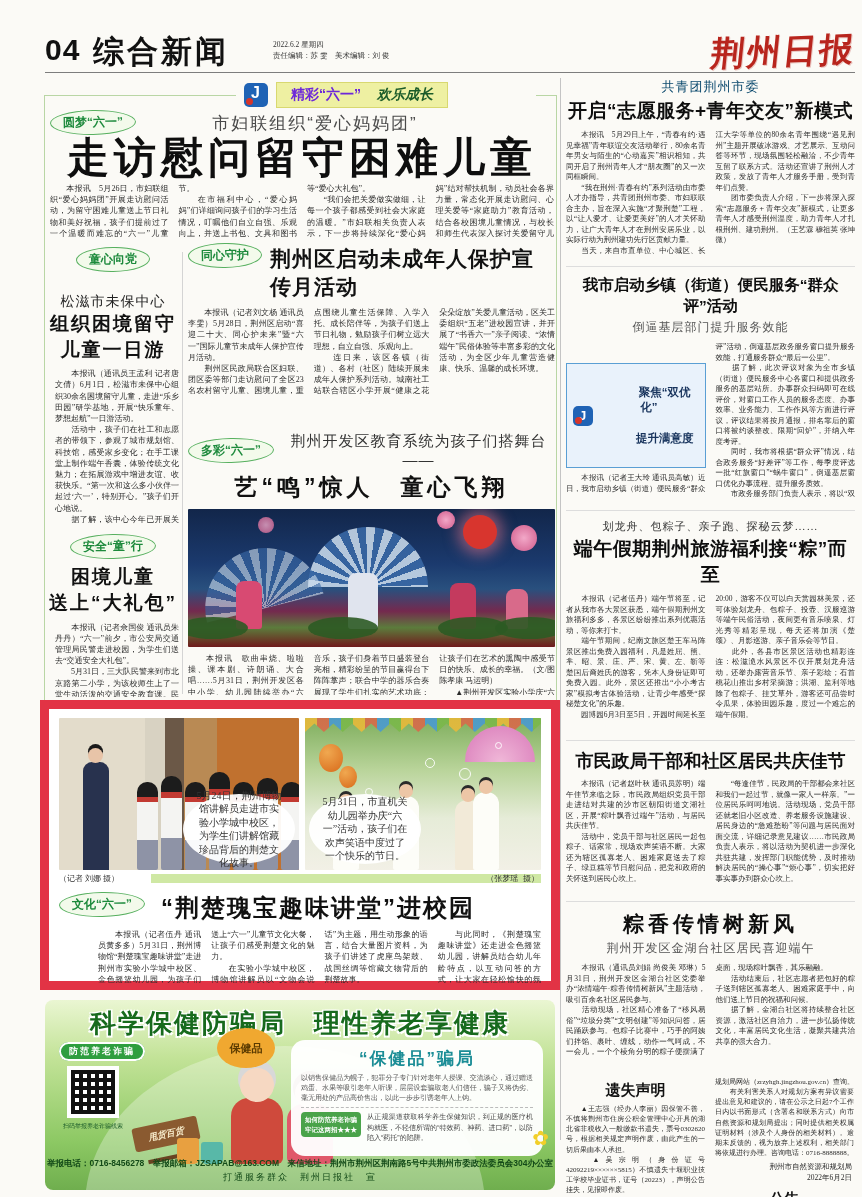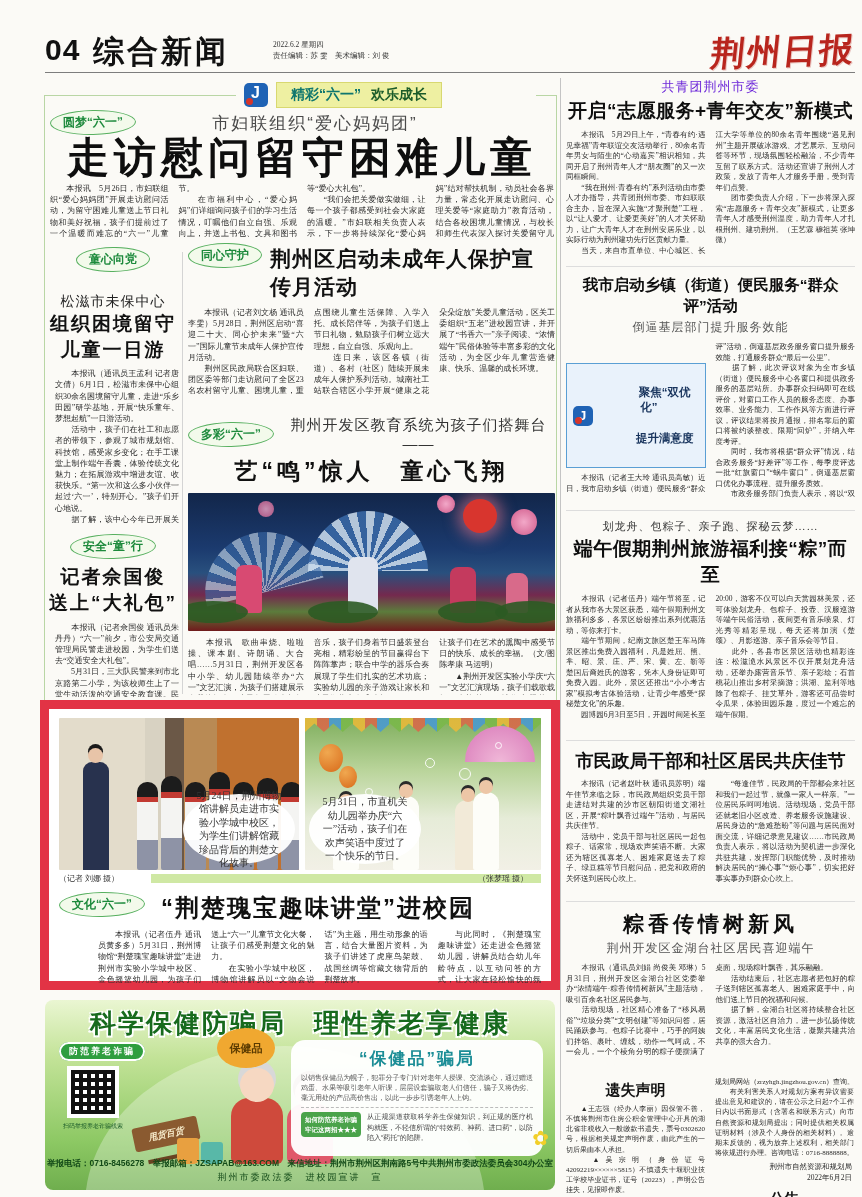--- a/index.html
+++ b/index.html
@@ -20,22 +20,22 @@
   
   .left-frame { position:absolute; left:44px; top:95px; width:513px; height:893px; border:1px solid #b9d6a5; }
   .col-divider { position:absolute; left:560px; top:78px; width:1px; height:1062px; background:#c4c4c4; }
   .lc-divider { position:absolute; left:182px; top:252px; width:1px; height:442px; background:#d4d4d4; }
   
   .banner { position:absolute; left:236px; top:80px; width:300px; height:30px; background:#fbfaf6; display:flex; align-items:center; gap:8px; padding:0 8px; }
   .jlogo { width:24px; height:24px; background:#1f63b5; border-radius:5px; position:relative; flex:0 0 auto;}
   .jlogo::before { content:"J"; position:absolute; left:7px; top:1px; color:#fff; font-family:"Liberation Sans",sans-serif; font-weight:900; font-size:16px;}
   .jlogo::after { content:""; position:absolute; left:2px; bottom:2px; width:7px; height:7px; background:#d6352b; border-radius:50%;}
   .banner-box { background:#eef0a2; border:1px solid #d8d870; padding:3px 14px; font-family:"Liberation Sans",sans-serif; font-weight:900; font-size:14px; white-space:nowrap;}
-  .banner-box .red { color:#0f766e; }
-  .banner-box .grn { color:#1c5c2a; margin-left:10px;}
+  .banner-box .red { color:#6d28d9; }
+  .banner-box .grn { color:#1c5c2a; margin-left:16px;font-style:italic;}
   
   .badge { display:inline-block; border:1.5px solid #58b060; border-radius:50%; background:#f3faeb;
     color:#1d8a3c; font-family:"Liberation Sans",sans-serif; font-weight:700; font-size:12px;
     padding:3px 12px; white-space:nowrap; transform:rotate(-1deg);}
   
   .lead-badge { position:absolute; left:50px; top:110px; }
   .lead-kicker { position:absolute; left:150px; top:112px; width:330px; text-align:center; font-size:17px; color:#4a4a4a; letter-spacing:2px; font-family:"Liberation Sans",sans-serif;}
   .lead-headline { position:absolute; left:52px; top:130px; width:500px; text-align:center;
     font-family:"Liberation Sans",sans-serif; font-weight:900; font-size:42px; letter-spacing:5px; color:#0e0e0e;}
   .lead-body { position:absolute; left:50px; top:183px; width:504px; height:57px; }
@@ -47,21 +47,21 @@
   
   .lc { position:absolute; left:47px; top:247px; width:132px; height:450px; overflow:hidden; text-align:center;}
   .lc .bt { text-align:justify; }
   .lc-title-sm { font-family:"Liberation Sans",sans-serif; font-size:14px; color:#222; margin-top:21px; letter-spacing:1px;}
   .lc-title { font-family:"Liberation Sans",sans-serif; font-weight:900; font-size:19px; letter-spacing:2px; color:#111; line-height:1.35;}
   .lc .bt { margin-top:6px;margin-left:8px; }
   
   .mc { position:absolute; left:188px; top:243px; width:367px; height:452px; overflow:hidden;}
   .mc-row1 { display:flex; align-items:flex-start; gap:8px; }
   .mc-title1 { font-family:"Liberation Sans",sans-serif; font-weight:900; font-size:21px; letter-spacing:1px; color:#111; padding-top:2px;}
-  .mc-kickrow { display:flex; align-items:center; gap:8px; margin-top:9px;justify-content:flex-end;}
+  .mc-kickrow { display:flex; align-items:center; gap:8px; margin-top:25px;justify-content:flex-end;}
   .mc-kicker { flex:1; text-align:center; font-size:15px; color:#333; font-family:"Liberation Sans",sans-serif; letter-spacing:1px;}
   .mc-title2 { text-align:center; font-family:"Liberation Sans",sans-serif; font-weight:900; font-size:23px; letter-spacing:4px; color:#111; margin-top:4px;}
   
   .stage { position:relative; width:367px; height:138px; margin-top:6px; background:linear-gradient(180deg,#12264a 0%,#1b3a6e 40%,#29507e 58%,#74294e 74%,#5c7c3c 86%,#701a1c 100%); overflow:hidden; border-radius:1px;}
   .fan { position:absolute; width:120px; height:60px; border-radius:120px 120px 0 0;
     background:repeating-conic-gradient(from 250deg at 50% 100%, #cfe0f0 0 9deg, #3a6aa8 9deg 18deg); opacity:.85;}
   .fan.f1{ left:120px; top:18px;} .fan.f2{ left:10px; top:40px; transform:rotate(-14deg); opacity:.6;}
   .sun { position:absolute; right:58px; top:6px; width:34px; height:34px; border-radius:50%; background:#d8352e; box-shadow:0 0 14px 6px rgba(240,120,140,.5);}
   .bloom { position:absolute; border-radius:50%; background:radial-gradient(circle,#f2a8c8,#d05a8a); }
   .b1{ right:18px; top:16px; width:26px; height:26px;} .b2{ right:100px; top:2px; width:18px; height:18px;} .b3{ left:70px; top:8px; width:16px; height:16px; opacity:.8;}
@@ -93,28 +93,28 @@
   .kidparty { position:absolute; bottom:0; width:26px; height:64px; border-radius:12px 12px 2px 2px; background:#fdfdf8;}
   .kp::before{ content:""; position:absolute; top:-12px; left:6px; width:14px; height:14px; border-radius:50%; background:#edc6a6; box-shadow:0 -3px 0 0 #2a2a2a;}
   .kp1{ left:28px;} .kp2{ left:88px; height:74px;} .kp3{ left:150px; height:70px; background:#f2ead8;} .kp4{ right:42px; height:78px;}
   .bub { position:absolute; border:1px solid rgba(255,255,255,.9); border-radius:50%; }
   .bu1{ left:120px; top:40px; width:10px; height:10px;} .bu2{ left:190px; top:24px; width:7px; height:7px;} .bu3{ right:70px; top:50px; width:12px; height:12px;} .bu4{ left:60px; top:70px; width:8px; height:8px;}
   .speech { position:absolute; width:112px; height:70px; background:rgba(255,255,255,.95); border-radius:50%;
     font-size:10px; line-height:1.35; color:#333; display:flex; align-items:center; text-align:center; padding:8px 12px; white-space:normal;}
   .sp-l { right:4px; bottom:6px; } .sp-r { left:4px; bottom:6px; }
   .credit-row { position:relative; height:14px; margin-top:2px; font-size:8px; color:#333;}
   .greenbar { position:absolute; left:92px; top:2px; right:0; height:9px; background:#cfe8a4;}
-  .credit-l { position:absolute; left:0; top:1px; } .credit-r { position:absolute; right:13px; top:1px; z-index:1;}
+  .credit-l { position:absolute; left:0; top:1px; } .credit-r { position:absolute; right:2px; top:1px; z-index:1;font-family:Liberation Mono, monospace;}
   .hl-row { display:flex; align-items:flex-start; gap:10px; margin-top:6px;}
   .hl-title { flex:1; text-align:center; font-family:"Liberation Sans",sans-serif; font-weight:900; font-size:24px; letter-spacing:2px; color:#111; padding-right:60px;}
   .hl-body { margin-top:5px; height:62px;margin-left:39px; }
   
   .rc { position:absolute; left:566px; top:78px; width:289px; }
   .rc .bt { font-size:7.5px; }
-  .r-kicker { text-align:center; font-family:"Liberation Sans",sans-serif; font-size:13px; color:#6d28d9; letter-spacing:1px;}
+  .r-kicker { text-align:center; font-family:"Liberation Sans",sans-serif; font-size:13px; color:#0c4a6e; letter-spacing:1px;}
   .r-kicker-sm { text-align:center; font-size:11px; color:#333; letter-spacing:1px;}
   .r-title { text-align:center; font-family:"Liberation Sans",sans-serif; font-weight:900; color:#0e0e0e; }
   .t19 { font-size:19px; letter-spacing:0.5px; margin:2px 0 6px;}
   .t16 { font-size:15.5px; margin:2px 0 2px;}
   .t18 { font-size:18px; margin:0 0 6px;}
   .t21 { font-size:21px; letter-spacing:4px; margin:0 0 2px;}
   .r-sub { text-align:center; font-size:12px; color:#555; margin-bottom:6px; letter-spacing:1px;}
   .sep { border-top:1px solid #ddd; margin:8px 0; }
   .bluebox { border:1.5px solid #5a9fd4; background:#e9f2fb; padding:5px 6px; display:flex; gap:6px; align-items:center; margin-bottom:5px; width:100%; break-inside:avoid;}
   .bluebox .jlogo { width:20px; height:20px;}
@@ -200,21 +200,21 @@
     <div class="lc-title-sm">松滋市未保中心</div>
     <div class="lc-title">
       <div>组织困境留守</div>
       <div>儿童一日游</div>
     </div>
     <div class="bt" style="height:158px;">　　本报讯（通讯员王孟利 记者唐文倩）6月1日，松滋市未保中心组织30余名困境留守儿童，走进“乐乡田园”研学基地，开展“快乐童年、梦想起航”一日游活动。
 　　活动中，孩子们在社工和志愿者的带领下，参观了城市规划馆、科技馆，感受家乡变化；在手工课堂上制作端午香囊，体验传统文化魅力；在拓展游戏中增进友谊、收获快乐。“第一次和这么多小伙伴一起过‘六一’，特别开心。”孩子们开心地说。
 　　据了解，该中心今年已开展关爱活动20余场次，惠及儿童600余人次，让孩子们收获了满满的“大惊喜”。</div>
     <div style="margin-top:8px;"><span class="badge">安全“童”行</span></div>
     <div class="lc-title" style="margin-top:5px;">
-      <div>记者佘国俊</div>
+      <div>困境儿童</div>
       <div>送上“大礼包”</div>
     </div>
     <div class="bt" style="height:148px;">　　本报讯（记者佘国俊 通讯员朱丹丹）“六一”前夕，市公安局交通管理局民警走进校园，为学生们送去“交通安全大礼包”。
 　　5月31日，三大队民警来到市北京路第二小学，为该校师生上了一堂生动活泼的交通安全教育课。民警通过知识问答、现场演示等形式，讲解如何安全过马路、如何文明乘车，让学生们了解交通安全知识。
 　　在机关幼儿园，民警结合动画视频和朗朗上口的儿歌，教会了一系列趣味知识，小朋友们听得津津有味，对交通规则有了更深的认识。
 　　当日，一大队民警还走进辖区多所学校，为2000余名小学生送去交通安全教育宣传资料和学习用品，进一步提升师生交通安全意识。</div>
   </div>
 
   <div class="mc">
     <div class="mc-row1">
@@ -381,16 +381,16 @@
       <div class="ap-text">以销售保健品为幌子，犯罪分子专门针对老年人授课、交流谈心，通过赠送鸡蛋、水果等吸引老年人听课，层层设套骗取老人们信任，骗子又将伪劣、毫无用处的产品高价售出，以此一步步引诱老年人上钩。</div>
       <div class="ap-div"></div>
       <div class="ap-tiprow">
         <span class="ap-tiplabel">如何防范养老诈骗
 牢记这两招★★★</span>
         <span class="ap-tiptext">从正规渠道获取科学养生保健知识，到正规的医疗机构就医，不轻信所谓的“特效药、神药、进口药”，以防陷入“药托”的陷阱。</span>
       </div>
       <span class="flower">✿</span>
     </div>
     <div class="ad-hotline">举报电话：0716-8456278　举报邮箱：JZSAPAB@163.COM　来信地址：荆州市荆州区荆南路5号中共荆州市委政法委员会304办公室</div>
-    <div class="ad-credit">荆州市委政法委　进校园宣讲　宣</div>
+    <div class="ad-credit">打通服务群众　荆州日报社　宣</div>
   </div>
 
 </div>
 
 </body></html>

